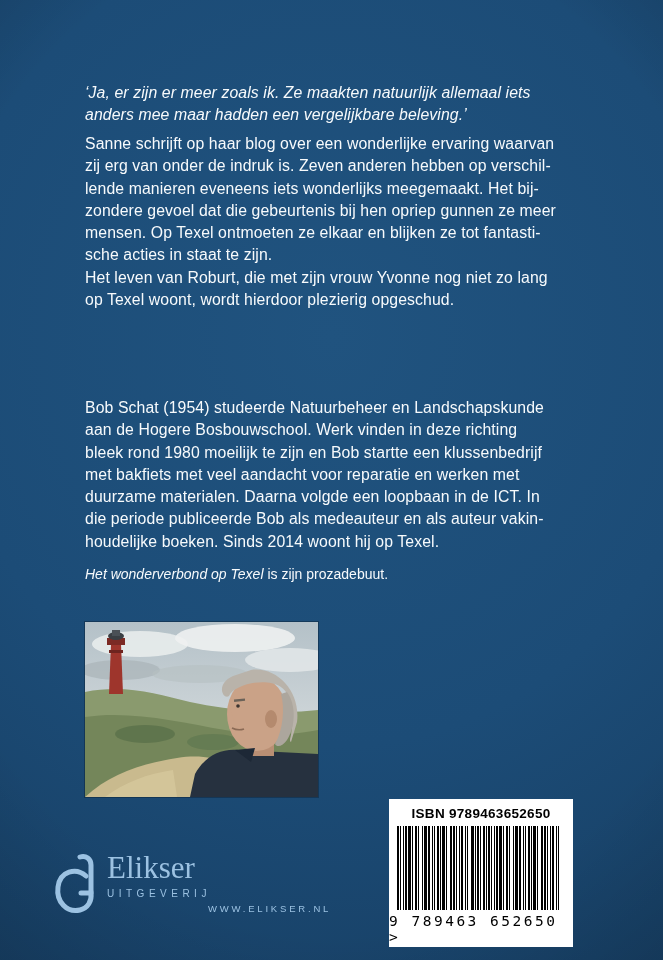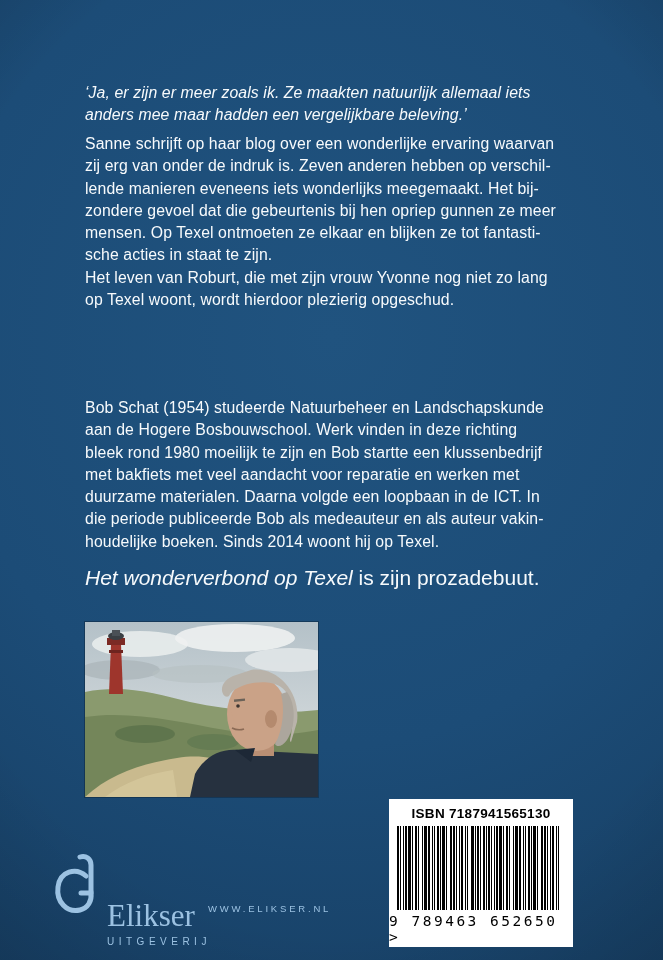--- a/index.html
+++ b/index.html
@@ -9,32 +9,32 @@
     color:#fff;font-family:"Liberation Sans",sans-serif;
   }
   .vignette{position:absolute;inset:0;z-index:0;pointer-events:none;
     background:radial-gradient(115% 95% at 50% 45%, rgba(0,0,0,0) 55%, rgba(0,0,0,0.30) 100%);}
   .layer{position:absolute;z-index:1;}
   .txt{left:85px;white-space:pre;font-size:15.8px;line-height:22.3px;letter-spacing:0.1px;color:#f7fafc;}
   .quote{top:82px;font-style:italic;}
   .p1{top:133px}
   .p2{top:344px}
   .p3{top:397px}
-  .debut{top:566px;left:85px;font-size:21px;color:#f7fafc;}
+  .debut{top:566px;left:85px;font-size:14px;color:#f7fafc;}
   .debut .it{font-style:italic;}
   .photo{left:85px;top:622px;width:233px;height:175px;outline:1px solid rgba(0,0,0,.25);}
   .barcode{left:389px;top:799px;width:184px;height:148px;background:#ffffff;
     display:flex;flex-direction:column;align-items:center;}
   .isbn{font-size:13.5px;font-weight:700;color:#000;margin-top:7px;letter-spacing:.3px;}
   .bars{width:168px;height:84px;margin-top:5px;font-size:0;white-space:nowrap;overflow:hidden;}
   .bars span{display:inline-block;height:100%;background:#000;vertical-align:top;}
   .digits{font-family:"DejaVu Sans Mono",monospace;color:#000;font-size:14.5px;letter-spacing:2.5px;margin-top:3px;}
   .publisher{left:50px;top:850px;display:flex;align-items:flex-start;}
   .mark{width:48px;height:70px;}
-  .pubtext{margin-left:9px;margin-top:48px;}
+  .pubtext{margin-left:9px;}
   .pubname{font-family:"Liberation Serif",serif;font-size:31px;color:#9cc2e2;line-height:36px;}
   .pubtype{font-size:10px;letter-spacing:4.5px;color:#9cc2e2;margin-top:2px;}
   .website{left:208px;top:903px;font-size:9.5px;letter-spacing:2.8px;color:#9cc2e2;}
 </style>
 </head>
 <body>
 
 <div class="cover">
   <div class="vignette"></div>
 
@@ -98,21 +98,21 @@
       <path d="M202,70 C212,84 210,106 202,118 C198,124 192,126 190,122 C198,108 200,86 196,72 Z" fill="#aca69d"></path>
       <ellipse cx="186" cy="97" rx="6" ry="9" fill="#b48a6e"></ellipse>
       <rect x="149" y="77" width="11" height="2.4" fill="#6b6258" transform="rotate(-6 154 78)"></rect>
       <circle cx="153" cy="84" r="1.8" fill="#3b3430"></circle>
       <path d="M147,106 Q153,109 159,107" stroke="#8a6a55" stroke-width="1.6" fill="none"></path>
       <path d="M150,128 L170,126 L166,140 Z" fill="#1d2836"></path>
     </g>
   </svg>
 
   <div class="layer barcode">
-    <div class="isbn">ISBN 7187941565130</div>
+    <div class="isbn">ISBN 9789463652650</div>
     <div class="bars"><span style="width:2px;margin-right:1px"></span><span style="width:1px;margin-right:2px"></span><span style="width:1px;margin-right:1px"></span><span style="width:2px;margin-right:1px"></span><span style="width:3px;margin-right:1px"></span><span style="width:1px;margin-right:2px"></span><span style="width:2px;margin-right:1px"></span><span style="width:1px;margin-right:3px"></span><span style="width:1px;margin-right:1px"></span><span style="width:3px;margin-right:1px"></span><span style="width:2px;margin-right:2px"></span><span style="width:1px;margin-right:1px"></span><span style="width:1px;margin-right:2px"></span><span style="width:2px;margin-right:1px"></span><span style="width:1px;margin-right:1px"></span><span style="width:3px;margin-right:1px"></span><span style="width:1px;margin-right:3px"></span><span style="width:2px;margin-right:1px"></span><span style="width:2px;margin-right:1px"></span><span style="width:1px;margin-right:2px"></span><span style="width:1px;margin-right:1px"></span><span style="width:2px;margin-right:2px"></span><span style="width:1px;margin-right:1px"></span><span style="width:1px;margin-right:3px"></span><span style="width:3px;margin-right:1px"></span><span style="width:1px;margin-right:1px"></span><span style="width:2px;margin-right:1px"></span><span style="width:1px;margin-right:2px"></span><span style="width:2px;margin-right:1px"></span><span style="width:1px;margin-right:1px"></span><span style="width:2px;margin-right:1px"></span><span style="width:1px;margin-right:2px"></span><span style="width:1px;margin-right:1px"></span><span style="width:2px;margin-right:1px"></span><span style="width:3px;margin-right:1px"></span><span style="width:1px;margin-right:2px"></span><span style="width:2px;margin-right:1px"></span><span style="width:1px;margin-right:3px"></span><span style="width:1px;margin-right:1px"></span><span style="width:3px;margin-right:1px"></span><span style="width:2px;margin-right:2px"></span><span style="width:1px;margin-right:1px"></span><span style="width:1px;margin-right:2px"></span><span style="width:2px;margin-right:1px"></span><span style="width:1px;margin-right:1px"></span><span style="width:3px;margin-right:1px"></span><span style="width:1px;margin-right:3px"></span><span style="width:2px;margin-right:1px"></span><span style="width:2px;margin-right:1px"></span><span style="width:1px;margin-right:2px"></span><span style="width:1px;margin-right:1px"></span><span style="width:2px;margin-right:2px"></span><span style="width:1px;margin-right:1px"></span><span style="width:1px;margin-right:3px"></span></div>
     <div class="digits">9 789463 652650 &gt;</div>
   </div>
 
   <div class="layer publisher">
     <svg class="mark" viewBox="0 0 48 70">
       <g fill="none" stroke="#9cc2e2" stroke-width="5" stroke-linecap="round">
         <path d="M36 26 C26 17 10 21 8 37 C6 52 17 63 30 60 C38 58 42 51 41 43 L31 43"></path>
         <path d="M41 43 L41 15 C41 9 36 5 30 7"></path>
       </g>

